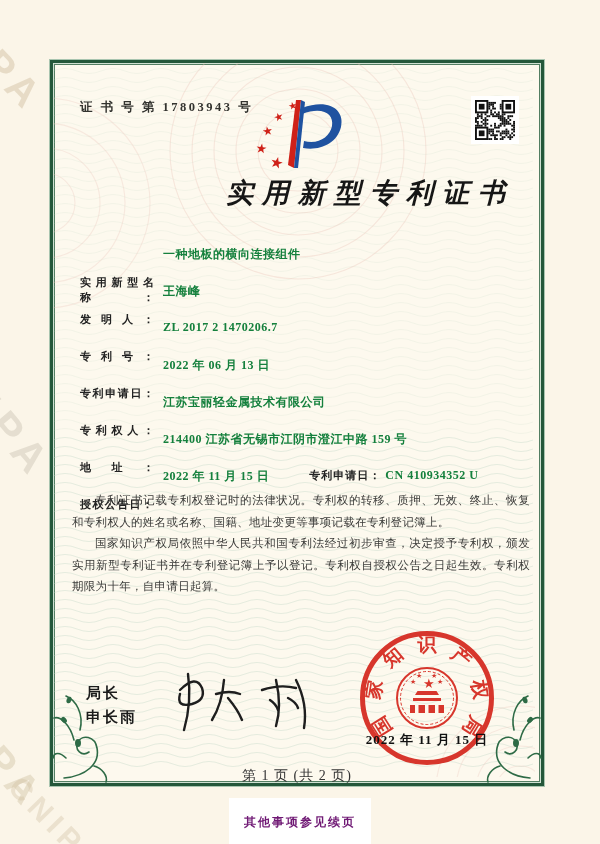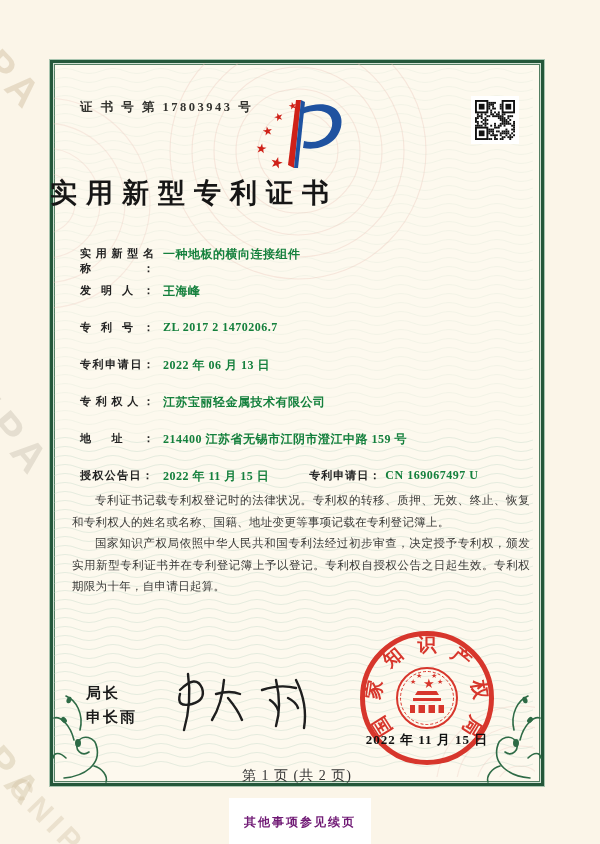--- a/index.html
+++ b/index.html
@@ -20,27 +20,27 @@
   .frame{
     position:absolute;left:50px;top:60px;width:488px;height:720px;
     border:3px solid #24573a;background:#fdf9ee;
     box-shadow:0 0 0 1px #a9c5b0, inset 0 0 0 1px #cfe0d2, inset 0 0 0 2px #537e62;
   }
   .deco-svg{position:absolute;left:53px;top:63px;pointer-events:none;}
   
   .cert-no{position:absolute;left:80px;top:99px;font-size:12.5px;letter-spacing:2.5px;color:#33332f;font-weight:600;}
   .logo{position:absolute;left:245px;top:94px;}
   .qr{position:absolute;left:471px;top:96px;background:#ffffff;padding:4px;line-height:0;}
-  .title{position:absolute;left:50px;top:175px;width:464px;text-align:left;
-         font-size:27px;font-weight:700;letter-spacing:9px;color:#161616;}
+  .title{position:absolute;left:50px;top:175px;width:464px;text-align:right;
+         font-size:27px;font-weight:700;letter-spacing:9px;color:#161616;font-style:italic;}
   
   .fields{position:absolute;left:80px;top:246px;width:448px;font-size:12px;}
   .frow{display:flex;align-items:flex-start;height:37px;}
   .flabel{display:inline-block;width:74px;font-size:11px;font-weight:700;
-          text-align:justify;text-align-last:justify;color:#222;flex:none;}
+          text-align:justify;text-align-last:justify;color:#222;flex:none;margin-top:29px;}
   .fvalue{margin-left:9px;font-weight:600;letter-spacing:.5px;color:#15803d;}
   .grant-row{display:flex;align-items:flex-start;height:24px;}
   .grant2{margin-left:40px;display:flex;}
   .glabel{font-size:11px;font-weight:700;letter-spacing:1px;flex:none;}
   
   .paras{position:absolute;left:72px;top:490px;width:458px;}
   .paras p{margin:0;text-indent:2em;font-size:11.5px;line-height:21.5px;
            text-align:justify;color:#3a3a38;font-weight:500;letter-spacing:.3px;}
   
   .sig-title{position:absolute;left:86px;top:684px;font-size:15px;font-weight:700;
@@ -396,21 +396,21 @@
     </div>
     <div class="frow">
       <span class="flabel">地址：</span>
       <span class="fvalue">214400 江苏省无锡市江阴市澄江中路 159 号</span>
     </div>
     <div class="grant-row">
       <span class="flabel glabel">授权公告日：</span>
       <span class="fvalue">2022 年 11 月 15 日</span>
       <span class="grant2">
         <span class="glabel">专利申请日：</span>
-        <span class="fvalue" style="margin-left:4px">CN 169067497 U</span>
+        <span class="fvalue" style="margin-left:4px">CN 410934352 U</span>
       </span>
     </div>
   </div>
 
   <div class="paras">
     <p>专利证书记载专利权登记时的法律状况。专利权的转移、质押、无效、终止、恢复和专利权人的姓名或名称、国籍、地址变更等事项记载在专利登记簿上。</p>
     <p>国家知识产权局依照中华人民共和国专利法经过初步审查，决定授予专利权，颁发实用新型专利证书并在专利登记簿上予以登记。专利权自授权公告之日起生效。专利权期限为十年，自申请日起算。</p>
   </div>
 
   <div class="sig-title">局长</div>

